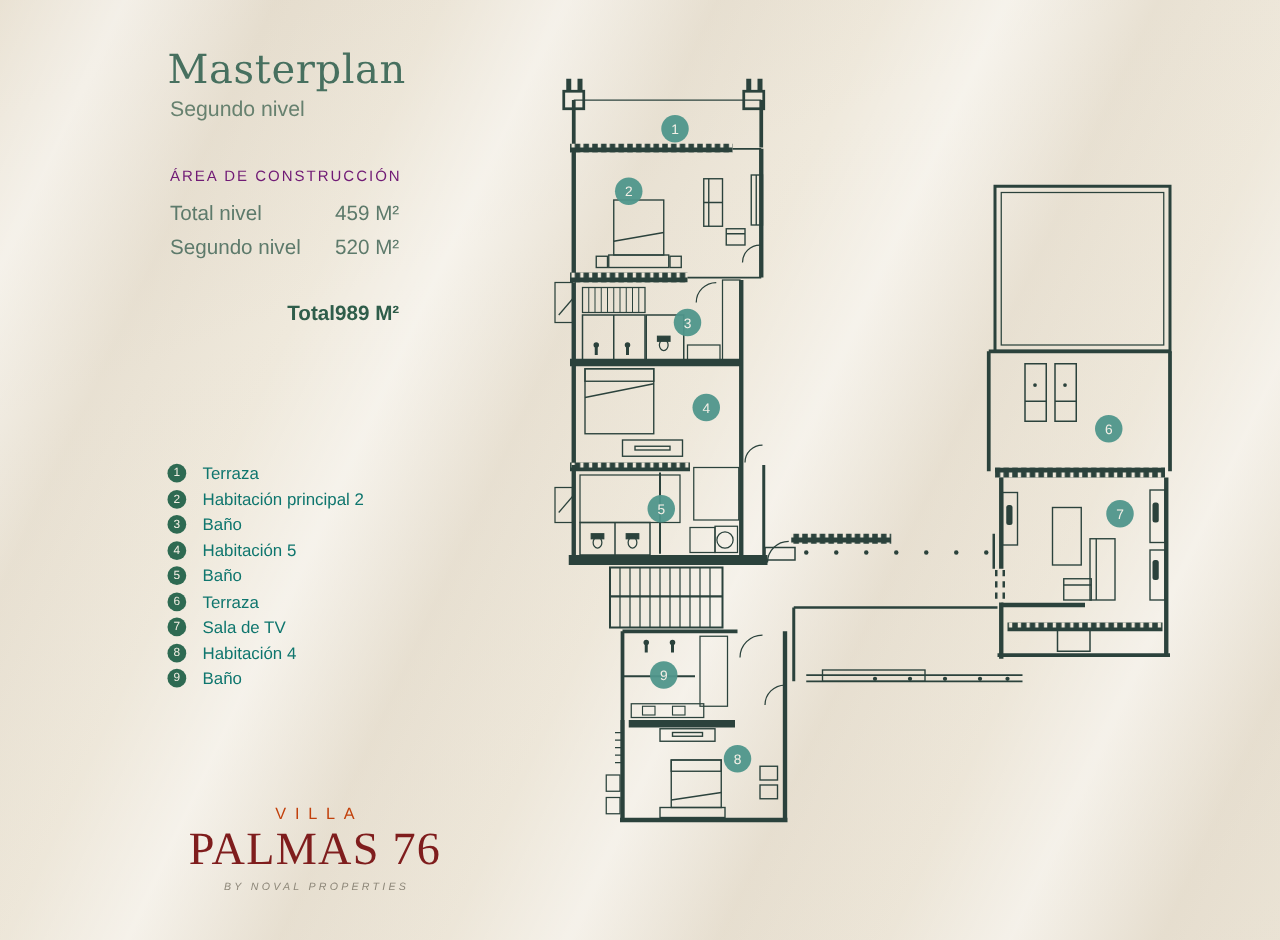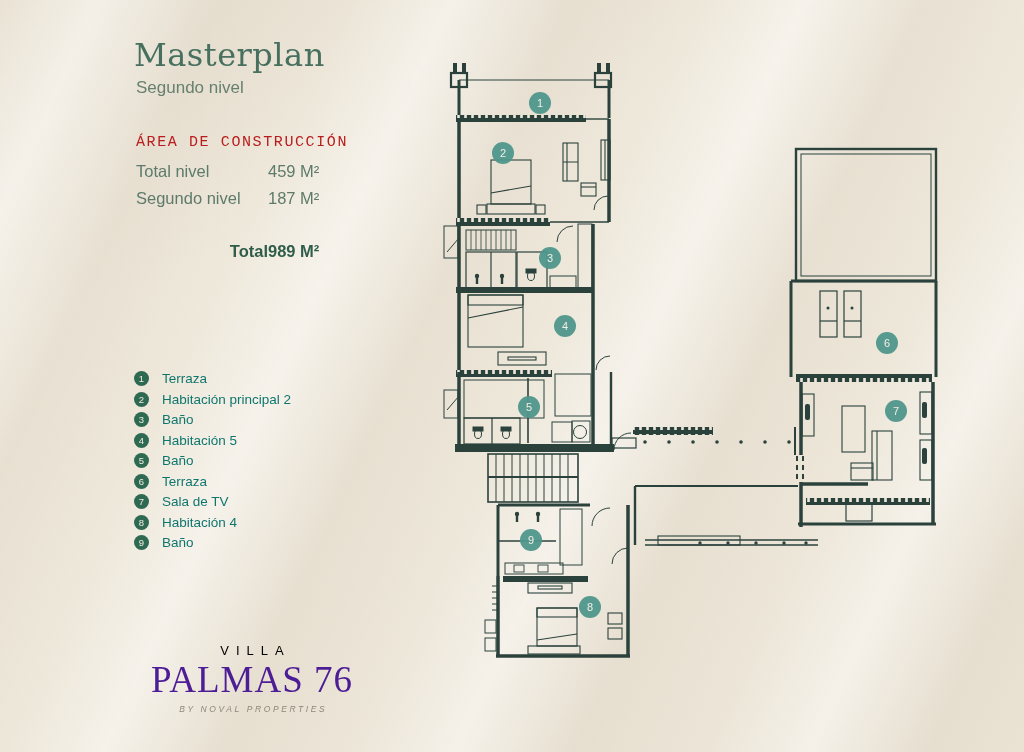--- a/index.html
+++ b/index.html
@@ -19,37 +19,37 @@
         rgba(255,255,255,0.0) 320px),
       linear-gradient(160deg, rgba(223,213,196,0.35) 0%, rgba(255,255,255,0.0) 30%, rgba(226,216,199,0.25) 100%);
   }
   .panel-text{position:absolute;left:0;top:0;width:430px;height:600px;}
   .title{
     position:absolute;left:134px;top:36px;
     font-family:"DejaVu Serif","Liberation Serif",serif;
     font-size:32px;color:#47705f;letter-spacing:.5px;
   }
   .subtitle{position:absolute;left:136px;top:78px;font-size:17px;color:#67816f;}
-  .area-heading{position:absolute;left:136px;top:134px;font-size:15px;color:#b91c1c;letter-spacing:1.6px;font-family:Liberation Mono, monospace;}
+  .area-heading{position:absolute;left:136px;top:134px;font-size:12px;color:#701a75;letter-spacing:1.6px;}
   .rows{position:absolute;left:136px;top:162px;width:220px;}
   .c-row{display:flex;height:27px;font-size:16.5px;color:#5d7a6b;}
   .c-row .lbl{width:132px;}
   .total-row{position:absolute;left:136px;top:242px;width:220px;display:flex;
     font-size:16.5px;font-weight:bold;color:#2f5d4a;}
   .total-row .lbl{width:132px;text-align:right;}
   .legend{position:absolute;left:134px;top:371px;display:flex;flex-direction:column;gap:5.5px;}
   .legend-item{display:flex;align-items:center;height:15px;}
   .badge{
     width:15px;height:15px;border-radius:50%;background:#2e6a52;color:#f2ede2;
     font-size:9.5px;display:flex;align-items:center;justify-content:center;flex:0 0 15px;
   }
   .legend-label{margin-left:13px;font-size:13.5px;color:#0f766e;}
   .brand{position:absolute;left:150px;top:643px;width:204px;text-align:center;color:#31524a;}
-  .brand .villa{font-size:13px;letter-spacing:7px;color:#000000;text-indent:7px;}
-  .brand .name{font-family:"Liberation Serif","DejaVu Serif",serif;font-size:37px;line-height:40px;letter-spacing:1px;margin-top:2px;color:#4c1d95;}
+  .brand .villa{font-size:13px;letter-spacing:7px;color:#c2410c;text-indent:7px;}
+  .brand .name{font-family:"Liberation Serif","DejaVu Serif",serif;font-size:37px;line-height:40px;letter-spacing:1px;margin-top:2px;color:#7f1d1d;}
   .brand .byline{font-size:8.5px;letter-spacing:2.6px;color:#8d8779;margin-top:4px;text-indent:2.6px;font-style:italic;}
   svg.plan{position:absolute;left:430px;top:55px;width:560px;height:660px;}
   svg.plan .w{stroke:#2b423c;fill:none;}
   svg.plan text.mk{font-family:"Liberation Sans",sans-serif;font-size:11px;fill:#f4efe6;text-anchor:middle;}
 </style>
 </head>
 <body>
 
 <div class="bg-sheen"></div>
 
@@ -57,21 +57,21 @@
   <div class="title">Masterplan</div>
   <div class="subtitle">Segundo nivel</div>
   <div class="area-heading">ÁREA DE CONSTRUCCIÓN</div>
   <div class="rows">
       <div class="c-row">
         <span class="lbl">Total nivel</span>
         <span>459 M²</span>
       </div>
       <div class="c-row">
         <span class="lbl">Segundo nivel</span>
-        <span>187 M²</span>
+        <span>520 M²</span>
       </div>
     </div>
   <div class="total-row">
     <span class="lbl">Total</span>
     <span class="val">989 M²</span>
   </div>
   <div class="legend">
       <div class="legend-item">
         <span class="badge" style="background: rgb(46, 106, 82);">1</span>
         <span class="legend-label">Terraza</span>

